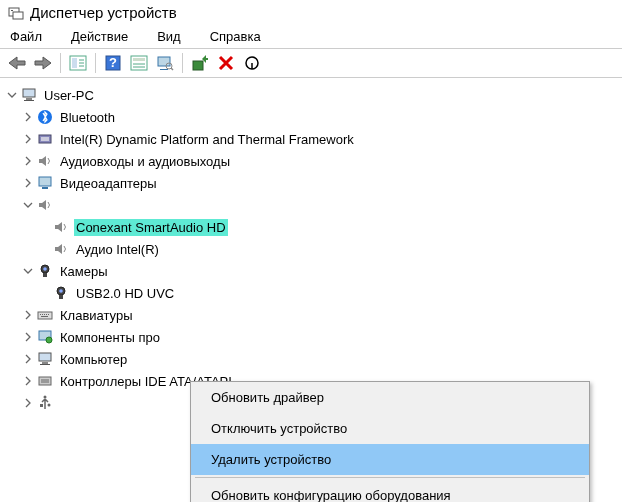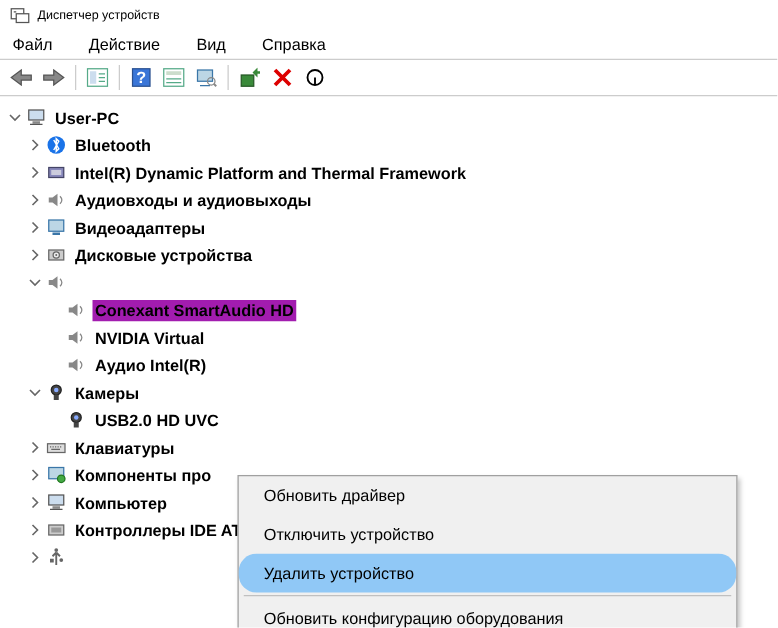--- a/index.html
+++ b/index.html
@@ -1,34 +1,34 @@
 <!DOCTYPE html>
 <html><head>
 <meta charset="utf-8">
 <style>
 * { margin: 0; padding: 0; box-sizing: border-box; font-family: "Segoe UI", Tahoma, sans-serif; font-size: 13px; }
 body { background: #fff; width: 622px; height: 502px; overflow: hidden; color: #000; }
 .titlebar { display: flex; align-items: center; padding: 4px 8px; gap: 6px; }
 .titlebar .ticon { width: 16px; height: 16px; flex: none; }
-.titlebar .ttext { font-size: 10px; }
+.titlebar .ttext { font-size: 15px; }
 .menubar { display: flex; gap: 29px; padding: 4px 10px; }
 .menubar span { cursor: default; }
 .toolbar { display: flex; align-items: center; padding: 2px 4px; border-top: 1px solid #ccc; border-bottom: 1px solid #ccc; gap: 0; }
 .toolbar .tbtn { width: 26px; height: 24px; display: flex; align-items: center; justify-content: center; border: 1px solid transparent; }
 .toolbar .sep { width: 1px; height: 20px; background: #ccc; margin: 0 4px; }
 .tree { padding: 6px 4px; position: relative; }
 .node { display: flex; align-items: center; height: 22px; white-space: nowrap; }
 .tw { width: 16px; height: 16px; display: inline-flex; align-items: center; justify-content: center; flex: none; cursor: pointer; }
 .sp { width: 16px; height: 16px; flex: none; }
 .nic { width: 18px; height: 18px; flex: none; margin-right: 4px; display: inline-flex; align-items: center; justify-content: center; }
-.lbl { padding: 1px 2px; font-weight: bold; }
-.sel { background: #a21caf; }
+.lbl { padding: 1px 2px; }
+.sel { background: #5eead4; }
 .ctx { position: absolute; left: 190px; top: 303px; width: 400px; background: #f0f0f0; border: 1px solid #a0a0a0; box-shadow: 2px 2px 4px rgba(0,0,0,0.25); z-index: 10; }
 .ctx .citem { padding: 8px 20px; cursor: default; }
-.ctx .citem.hover { background: #90c8f6; border-radius: 14px; }
+.ctx .citem.hover { background: #90c8f6; }
 .ctx .csep { height: 1px; background: #c0c0c0; margin: 2px 4px; }
 svg { display: block; }
 </style>
 </head>
 <body>
 
 <div class="titlebar">
   <span class="ticon">
     <svg width="16" height="16" viewBox="0 0 16 16">
         <rect x="1" y="3" width="10" height="8" fill="#fff" stroke="#555"></rect>
@@ -186,36 +186,20 @@
       </span>
     <span class="nic">
         <svg width="16" height="16" viewBox="0 0 16 16">
           <rect x="2" y="2" width="12" height="9" fill="#bcd6e5" stroke="#3a76a8"></rect>
           <rect x="5" y="12" width="6" height="2" fill="#3a76a8"></rect>
         </svg>
       </span>
     <span class="lbl">Видеоадаптеры</span>
   </div>
 
-  <div class="node">
-    <span class="sp"></span>
-      <span class="tw">
-        <svg width="10" height="10" viewBox="0 0 10 10">
-          <path d="M3 1 L7 5 L3 9" fill="none" stroke="#666" stroke-width="1.3"></path>
-        </svg>
-      </span>
-    <span class="nic">
-        <svg width="16" height="16" viewBox="0 0 16 16">
-          <rect x="2" y="4" width="12" height="8" fill="#ccc" stroke="#666"></rect>
-          <circle cx="8" cy="8" r="2.5" fill="#eee" stroke="#666"></circle>
-          <circle cx="8" cy="8" r="0.8" fill="#666"></circle>
-        </svg>
-      </span>
-    <span class="lbl">Дисковые устройства</span>
-  </div>
 
   <div class="node">
     <span class="sp"></span>
       <span class="tw">
         <svg width="10" height="10" viewBox="0 0 10 10">
           <path d="M1 3 L5 7 L9 3" fill="none" stroke="#666" stroke-width="1.3"></path>
         </svg>
       </span>
     <span class="nic">
         <svg width="16" height="16" viewBox="0 0 16 16">
@@ -231,32 +215,20 @@
       <span class="sp"></span>
     <span class="nic">
         <svg width="16" height="16" viewBox="0 0 16 16">
           <path d="M2 6 L5 6 L9 3 L9 13 L5 10 L2 10 Z" fill="#888"></path>
           <path d="M11 5 Q14 8 11 11" fill="none" stroke="#888"></path>
         </svg>
       </span>
     <span class="lbl sel">Conexant SmartAudio HD</span>
   </div>
 
-  <div class="node">
-    <span class="sp"></span>
-      <span class="sp"></span>
-      <span class="sp"></span>
-    <span class="nic">
-        <svg width="16" height="16" viewBox="0 0 16 16">
-          <path d="M2 6 L5 6 L9 3 L9 13 L5 10 L2 10 Z" fill="#888"></path>
-          <path d="M11 5 Q14 8 11 11" fill="none" stroke="#888"></path>
-        </svg>
-      </span>
-    <span class="lbl">NVIDIA Virtual </span>
-  </div>
 
   <div class="node">
     <span class="sp"></span>
       <span class="sp"></span>
       <span class="sp"></span>
     <span class="nic">
         <svg width="16" height="16" viewBox="0 0 16 16">
           <path d="M2 6 L5 6 L9 3 L9 13 L5 10 L2 10 Z" fill="#888"></path>
           <path d="M11 5 Q14 8 11 11" fill="none" stroke="#888"></path>
         </svg>

